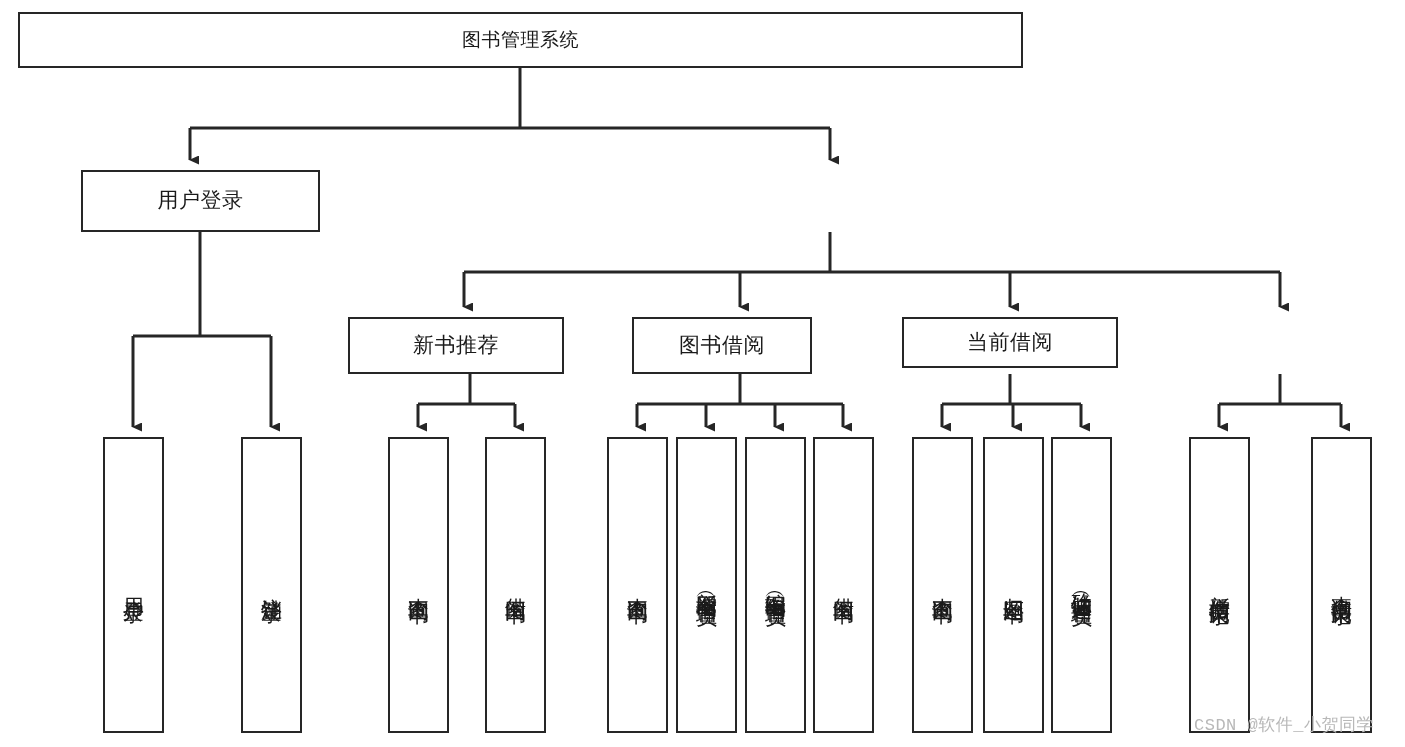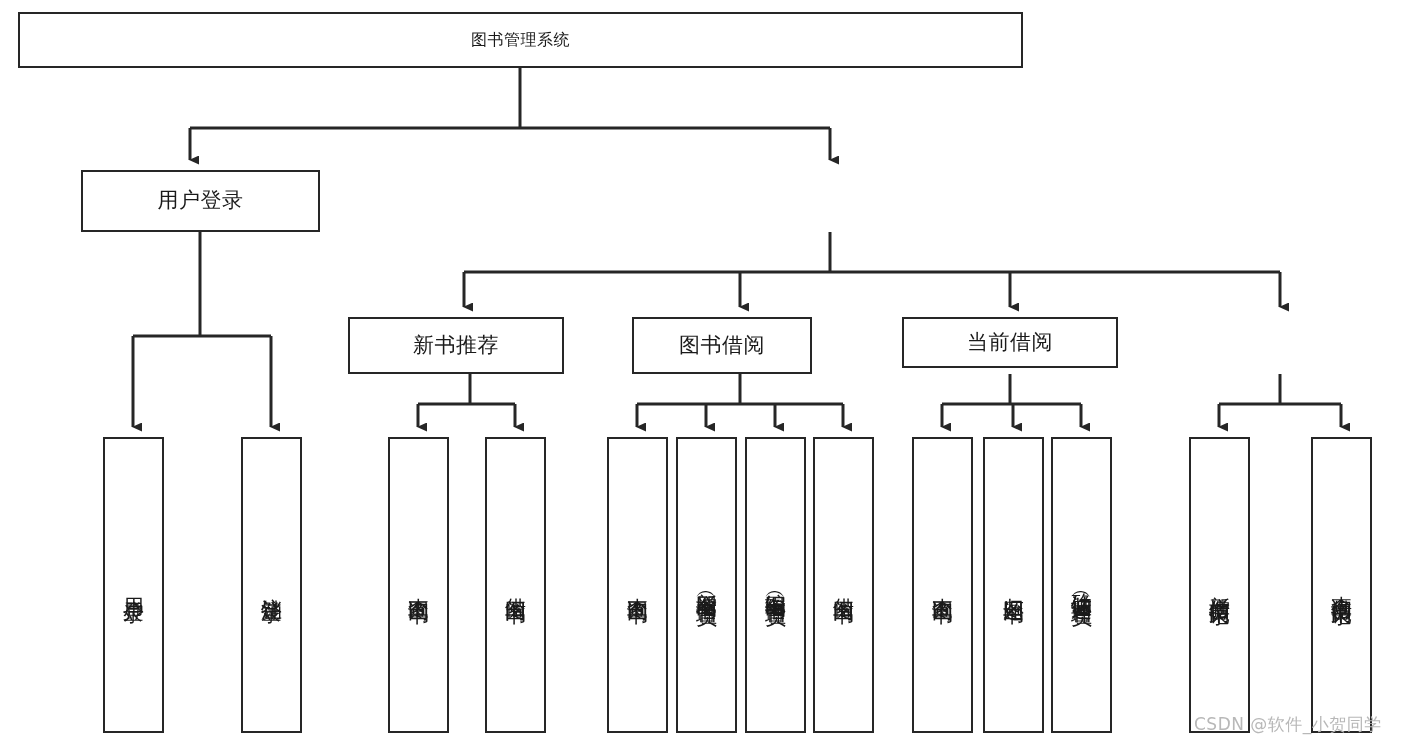--- a/index.html
+++ b/index.html
@@ -39,21 +39,21 @@
   .node .label {
     display: block;
     text-align: center;
     line-height: 1.22;
     letter-spacing: 0.5px;
   }
   .node.horiz .label {
     font-size: 21px;
   }
   .node.root .label {
-    font-size: 16px;
+    font-size: 19px;
   }
   .node.vert {
     align-items: center;
     justify-content: center;
   }
   .node.vert .label {
     writing-mode: vertical-rl;
     text-orientation: upright;
     font-size: 21px;
     line-height: 1.05;
@@ -187,15 +187,15 @@
   <div class="node vert" style="left:1051px; top:437px; width:61px; height:296px;">
     <span class="label">确认归还（管理员）</span>
   </div>
   <div class="node vert" style="left:1189px; top:437px; width:61px; height:296px;">
     <span class="label">新增借阅记录</span>
   </div>
   <div class="node vert" style="left:1311px; top:437px; width:61px; height:296px;">
     <span class="label">查询借阅记录</span>
   </div>
 
-  <div class="watermark" style="left:1194px; top:713px;">CSDN @软件_小贺同学</div>
+  <div class="watermark" style="left:1194px; top:713px;font-family:Liberation Mono, monospace;">CSDN @软件_小贺同学</div>
 
 </div>
 
 </body></html>

